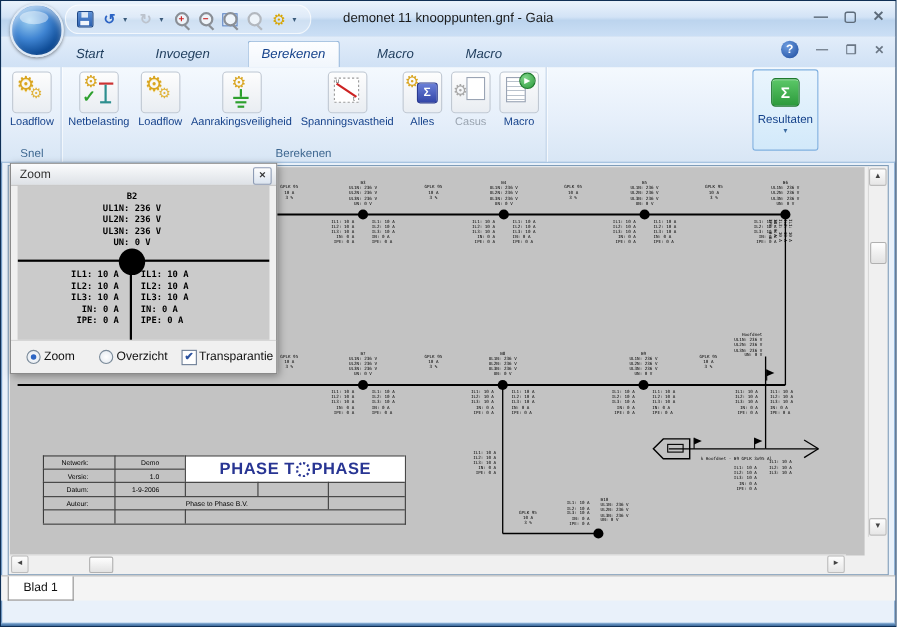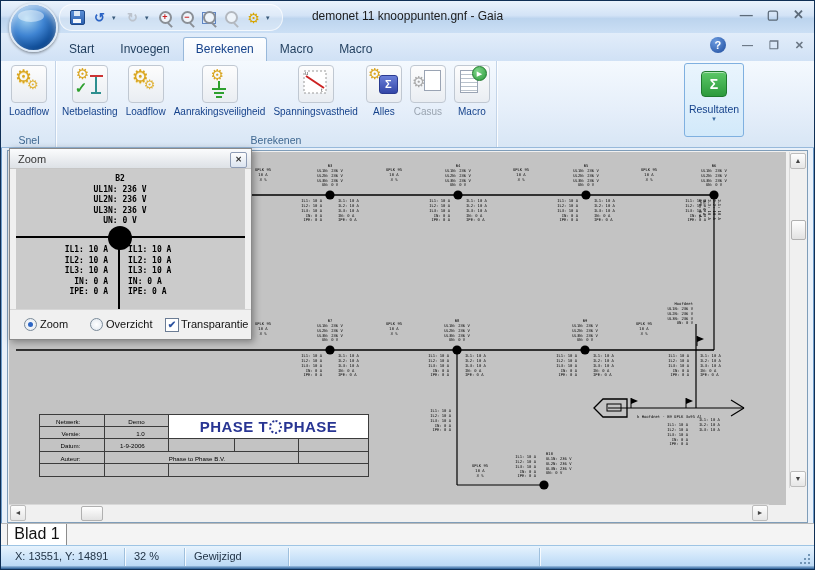--- a/index.html
+++ b/index.html
@@ -29,21 +29,21 @@
   .mag.red i{color:#c22;}
   .mag.gray i{color:#aaa;border-color:#b3b8bf;}.mag.gray b{background:#b3b8bf;}
   .mag.win:before{content:"";position:absolute;left:0;top:2px;width:12px;height:10px;border:1px solid #5f86c4;background:#dbe7f7;}
   .gearsmall{color:#d7a400;font-size:14px;}
   .title{position:absolute;left:0;right:0;top:8px;text-align:center;font-size:12px;color:#1b1b1b;}
   .wbtns{position:absolute;right:10px;top:6px;display:flex;gap:14px;color:#5d6b7a;font-size:13px;font-weight:bold;}
   .wbtns span{cursor:default;}
   
   .tabrow{position:absolute;left:0;top:32px;right:0;height:28px;
     background:linear-gradient(#e2edfa,#d0e1f5);border-bottom:1px solid #98b8da;}
-  .tablist{position:absolute;left:55px;top:4px;display:flex;gap:0;height:24px;}
+  .tablist{position:absolute;left:55px;top:4px;display:flex;gap:21px;height:24px;font-style:italic;}
   .tab{padding:4px 12px 0 12px;font-size:12px;color:#1e3c5c;border:1px solid transparent;border-bottom:none;
     border-radius:3px 3px 0 0;}
   .tab.active{background:linear-gradient(#fdfeff,#f1f6fc);border-color:#98b8da;color:#15428b;}
   .tr-right{position:absolute;right:10px;top:4px;display:flex;align-items:center;gap:16px;}
   .help{width:16px;height:16px;border-radius:50%;background:radial-gradient(circle at 35% 30%,#6c9ce0,#1c4a9c);
     color:#fff;font-size:11px;font-weight:bold;text-align:center;line-height:16px;}
   .sm{color:#6b7785;font-size:11px;font-weight:bold;}
   
   .ribbon{position:absolute;left:0;top:60px;right:0;height:86px;
     background:linear-gradient(#f4f9fe,#e6effa 55%,#d8e6f5);border-bottom:1px solid #97b9db;}
@@ -111,21 +111,21 @@
   .zp-txt{position:absolute;font:bold 8px "DejaVu Sans Mono",monospace;line-height:10.5px;color:#000;white-space:pre;}
   .zp-foot{position:absolute;left:0;right:0;bottom:0;height:29px;background:#f0f0f0;border-top:1px solid #d6d6d6;}
   .radio{position:absolute;width:11px;height:11px;border-radius:50%;border:1px solid #7a8a99;background:radial-gradient(#fff,#dfe6ee);}
   .radio.sel:after{content:"";position:absolute;left:3px;top:3px;width:5px;height:5px;border-radius:50%;background:#2d66c4;}
   .zp-lab{position:absolute;font-size:11px;color:#111;top:8px;}
   .cbox{position:absolute;width:12px;height:12px;border:1px solid #6b7c94;background:#fff;font-size:10px;line-height:11px;
     text-align:center;color:#2d53a0;font-weight:bold;}
   
   .sheetrow{position:absolute;left:0;top:522px;right:0;height:22px;background:#f4f4f4;border-top:1px solid #b9b9b9;}
   .sheettab{position:absolute;left:6px;top:0;width:58px;height:21px;background:#fff;border:1px solid #8c8c8c;border-top:none;
-    font-size:16px;text-align:center;line-height:20px;color:#111;}
+    font-size:11px;text-align:center;line-height:20px;color:#111;}
   .statusbar{position:absolute;left:0;top:544px;right:0;height:22px;
     background:linear-gradient(#e7f3fd,#cbe3f9 55%,#b9d7f3);border-top:1px solid #9ec4e4;font-size:11px;color:#223446;}
   .statusbar .seg{position:absolute;top:4px;}
   .sdiv{position:absolute;top:2px;bottom:2px;width:1px;background:#9fc0dd;box-shadow:1px 0 0 rgba(255,255,255,.8);}
   .grip{position:absolute;right:3px;bottom:3px;width:12px;height:12px;
     background:radial-gradient(circle at 2px 10px,#7295b5 1px,transparent 1.4px),
                radial-gradient(circle at 6px 10px,#7295b5 1px,transparent 1.4px),
                radial-gradient(circle at 10px 10px,#7295b5 1px,transparent 1.4px),
                radial-gradient(circle at 6px 6px,#7295b5 1px,transparent 1.4px),
                radial-gradient(circle at 10px 6px,#7295b5 1px,transparent 1.4px),
@@ -435,24 +435,14 @@
       <span class="zp-lab" style="left:96px;">Overzicht</span>
       <div class="cbox" style="left:155px;top:8px;">✔</div>
       <span class="zp-lab" style="left:171px;">Transparantie</span>
     </div>
   </div>
 
   <div class="sheetrow">
     <div class="sheettab">Blad 1</div>
   </div>
 
-  <div class="statusbar">
-    <span class="seg" style="left:14px;">X: 13551, Y: 14891</span>
-    <div class="sdiv" style="left:123px;"></div>
-    <span class="seg" style="left:133px;">32 %</span>
-    <div class="sdiv" style="left:183px;"></div>
-    <span class="seg" style="left:193px;">Gewijzigd</span>
-    <div class="sdiv" style="left:287px;"></div>
-    <div class="sdiv" style="left:538px;"></div>
-    <div class="grip"></div>
-  </div>
   <div class="botborder"></div>
 </div>
 
 </body></html>

